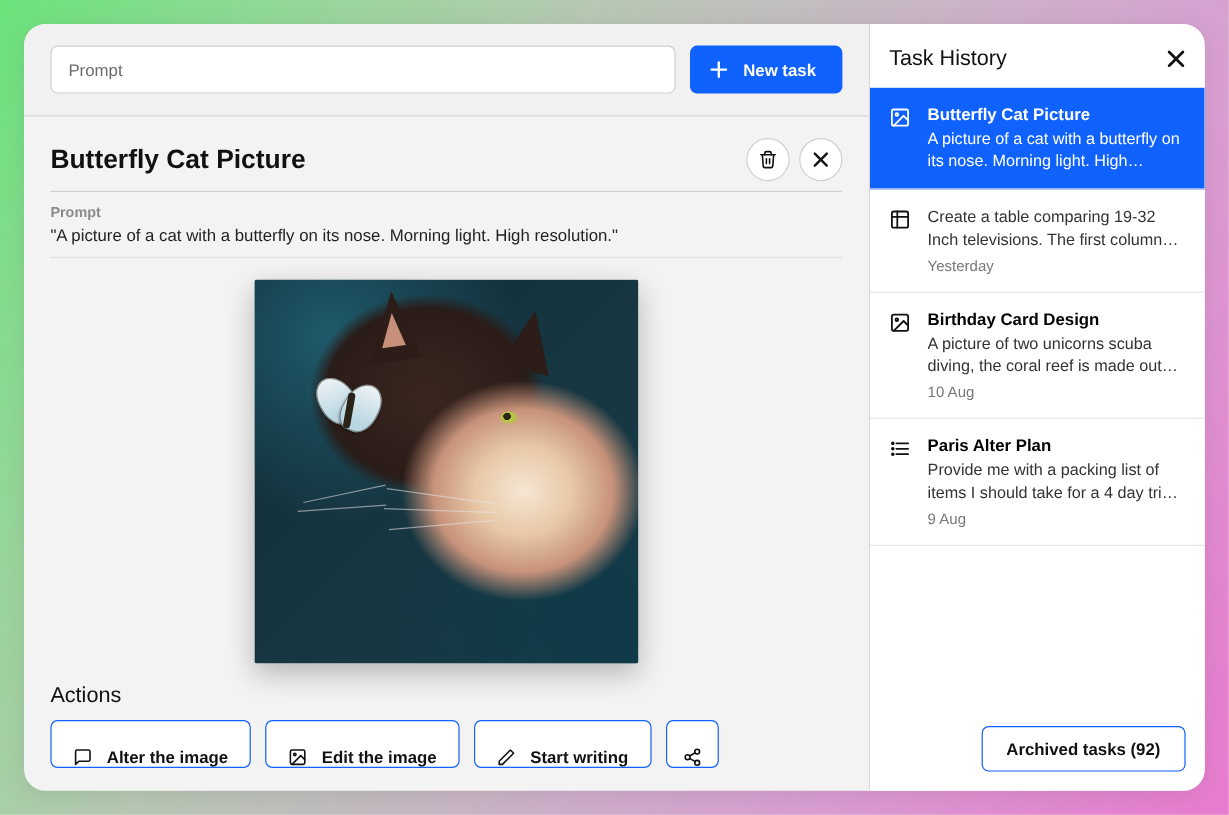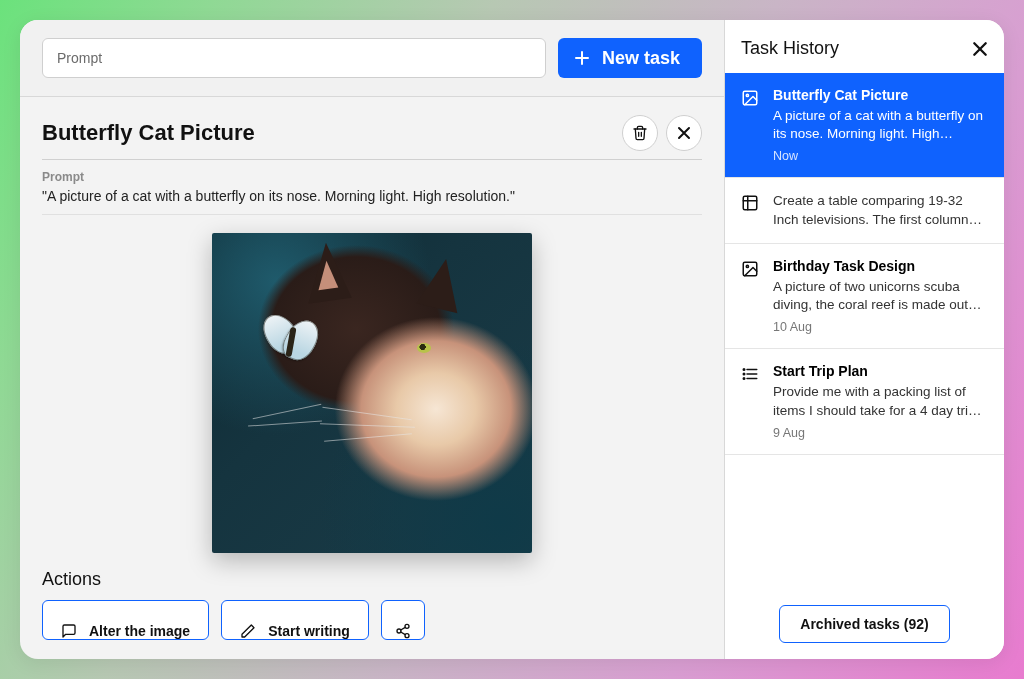--- a/index.html
+++ b/index.html
@@ -47,21 +47,21 @@
     background: #fff;
   }
   .prompt-input::placeholder { color: #6b6b6b; }
   .new-task-btn {
     height: 40px;
     padding: 0 22px 0 16px;
     background: #0f62fe;
     color: #fff;
     border: none;
     border-radius: 6px;
-    font-size: 18px;
+    font-size: 14px;
     font-weight: 600;
     display: flex;
     align-items: center;
     gap: 12px;
     cursor: pointer;
   }
   .content {
     flex: 1;
     padding: 18px 22px 20px 22px;
     display: flex;
@@ -207,21 +207,21 @@
     -webkit-line-clamp: 2;
     -webkit-box-orient: vertical;
   }
   .history-item:not(.active) .history-desc { color: #333; }
   .history-time { font-size: 12.5px; margin-top: 6px; }
   .history-item:not(.active) .history-time { color: #777; }
   .history-item.active .history-time { color: #d6e4ff; }
   .sidebar-footer {
     padding: 16px;
     display: flex;
-    justify-content: center;
+    justify-content: flex-end;
   }
   .archived-btn {
     height: 38px;
     padding: 0 20px;
     border: 1.5px solid #0f62fe;
     background: #fff;
     border-radius: 6px;
     font-size: 14px;
     font-weight: 600;
     color: #111;
@@ -298,20 +298,30 @@
           <span>
             <svg width="16" height="16" viewBox="0 0 24 24" fill="none" stroke="#111" stroke-width="2" stroke-linecap="round" stroke-linejoin="round">
                 <path d="M21 15a2 2 0 0 1-2 2H7l-4 4V5a2 2 0 0 1 2-2h14a2 2 0 0 1 2 2z"></path>
               </svg>
           </span>
           <span>Alter the image</span>
         </button>
         <button class="action-btn">
           <span>
             <svg width="16" height="16" viewBox="0 0 24 24" fill="none" stroke="#111" stroke-width="2" stroke-linecap="round" stroke-linejoin="round">
+                <rect x="3" y="3" width="18" height="18" rx="2"></rect>
+                <circle cx="8.5" cy="8.5" r="1.5"></circle>
+                <path d="M21 15l-5-5L5 21"></path>
+              </svg>
+          </span>
+          <span>Edit the image</span>
+        </button>
+        <button class="action-btn">
+          <span>
+            <svg width="16" height="16" viewBox="0 0 24 24" fill="none" stroke="#111" stroke-width="2" stroke-linecap="round" stroke-linejoin="round">
                 <path d="M17 3l4 4L7 21H3v-4L17 3z"></path>
               </svg>
           </span>
           <span>Start writing</span>
         </button>
         <button class="action-btn square">
           <span>
             <svg width="16" height="16" viewBox="0 0 24 24" fill="none" stroke="#111" stroke-width="2" stroke-linecap="round" stroke-linejoin="round">
                 <circle cx="18" cy="5" r="3"></circle>
                 <circle cx="6" cy="12" r="3"></circle>
@@ -342,62 +352,62 @@
           <div class="history-icon">
             <svg width="18" height="18" viewBox="0 0 24 24" fill="none" stroke="#fff" stroke-width="2" stroke-linecap="round" stroke-linejoin="round">
               <rect x="3" y="3" width="18" height="18" rx="2"></rect>
               <circle cx="8.5" cy="8.5" r="1.5"></circle>
               <path d="M21 15l-5-5L5 21"></path>
             </svg>
           </div>
           <div class="history-body">
             <div class="history-title">Butterfly Cat Picture</div>
             <div class="history-desc">A picture of a cat with a butterfly on its nose. Morning light. High resolut…</div>
-            <div class="history-time">Now</div>
           </div>
         </div>
         <div class="history-item">
           <div class="history-icon">
             <svg width="18" height="18" viewBox="0 0 24 24" fill="none" stroke="#111" stroke-width="2" stroke-linecap="round" stroke-linejoin="round">
               <rect x="3" y="3" width="18" height="18" rx="2"></rect>
               <line x1="3" y1="9" x2="21" y2="9"></line>
               <line x1="9" y1="3" x2="9" y2="21"></line>
             </svg>
           </div>
           <div class="history-body">
             <div class="history-desc">Create a table comparing 19-32 Inch televisions. The first column should…</div>
+            <div class="history-time">Yesterday</div>
           </div>
         </div>
         <div class="history-item">
           <div class="history-icon">
             <svg width="18" height="18" viewBox="0 0 24 24" fill="none" stroke="#111" stroke-width="2" stroke-linecap="round" stroke-linejoin="round">
               <rect x="3" y="3" width="18" height="18" rx="2"></rect>
               <circle cx="8.5" cy="8.5" r="1.5"></circle>
               <path d="M21 15l-5-5L5 21"></path>
             </svg>
           </div>
           <div class="history-body">
-            <div class="history-title">Birthday Task Design</div>
+            <div class="history-title">Birthday Card Design</div>
             <div class="history-desc">A picture of two unicorns scuba diving, the coral reef is made out of…</div>
             <div class="history-time">10 Aug</div>
           </div>
         </div>
         <div class="history-item">
           <div class="history-icon">
             <svg width="18" height="18" viewBox="0 0 24 24" fill="none" stroke="#111" stroke-width="2" stroke-linecap="round" stroke-linejoin="round">
               <line x1="8" y1="6" x2="21" y2="6"></line>
               <line x1="8" y1="12" x2="21" y2="12"></line>
               <line x1="8" y1="18" x2="21" y2="18"></line>
               <circle cx="4" cy="6" r="1"></circle>
               <circle cx="4" cy="12" r="1"></circle>
               <circle cx="4" cy="18" r="1"></circle>
             </svg>
           </div>
           <div class="history-body">
-            <div class="history-title">Start Trip Plan</div>
+            <div class="history-title">Paris Alter Plan</div>
             <div class="history-desc">Provide me with a packing list of items I should take for a 4 day trip t…</div>
             <div class="history-time">9 Aug</div>
           </div>
         </div>
       </div>
     <div class="sidebar-footer">
       <button class="archived-btn">Archived tasks (92)</button>
     </div>
   </div>
 

